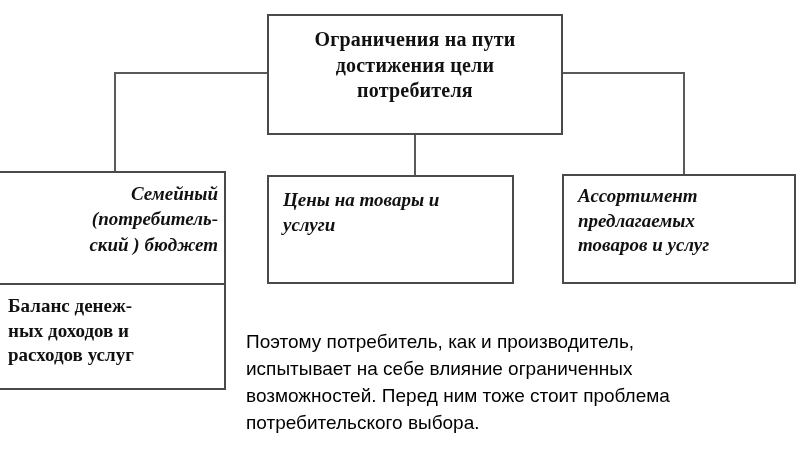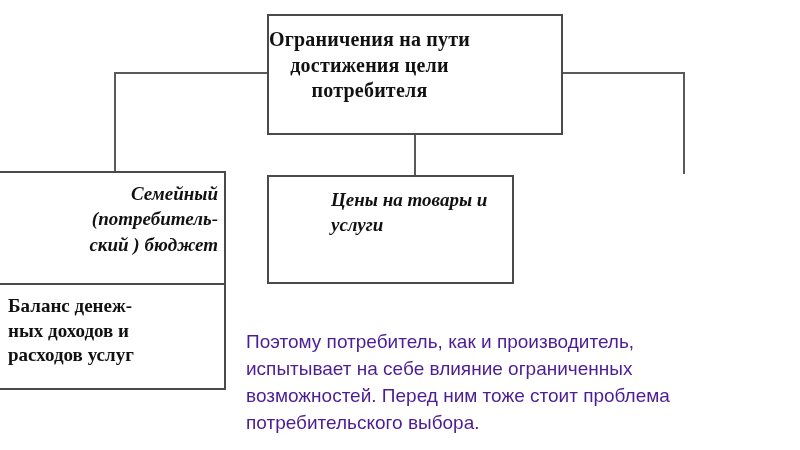--- a/index.html
+++ b/index.html
@@ -38,21 +38,21 @@
   }
 
   
   #node-root {
     left: 267px;
     top: 14px;
     width: 296px;
     height: 121px;
     display: flex;
     align-items: flex-start;
-    justify-content: flex-start;
+    justify-content: center;
   }
   #node-root .txt {
     font-family: "Liberation Serif", "DejaVu Serif", serif;
     font-weight: bold;
     font-size: 20px;
     line-height: 1.28;
     text-align: center;
     letter-spacing: 0.2px;
     padding-top: 11px;
   }
@@ -104,21 +104,20 @@
     height: 109px;
     padding: 10px 10px 6px 14px;
   }
   #node-prices .txt {
     font-family: "Liberation Serif", "DejaVu Serif", serif;
     font-weight: bold;
     font-style: italic;
     font-size: 19px;
     line-height: 1.34;
     text-align: left;
-    margin-left: 48px;
   }
 
   
   #node-assortment {
     left: 562px;
     top: 174px;
     width: 234px;
     height: 110px;
     padding: 8px 8px 4px 14px;
   }
@@ -134,21 +133,21 @@
   
   #body-paragraph {
     position: absolute;
     left: 246px;
     top: 310px;
     width: 530px;
     z-index: 3;
     font-family: "Liberation Sans", "DejaVu Sans", sans-serif;
     font-size: 19px;
     line-height: 1.42;
-    color: #4c1d95;
+    color: #000000;
     text-align: left;
     white-space: pre-line;
   }
 </style>
 </head>
 <body>
 
 <div id="page">
 
   <svg id="connectors" viewBox="0 0 800 450" width="800" height="450" aria-hidden="true">
@@ -179,19 +178,24 @@
 ных доходов и
 расходов услуг</span>
     </div>
   </div>
 
   <div class="node" id="node-prices">
     <span class="txt">Цены на товары и
 услуги</span>
   </div>
 
+  <div class="node" id="node-assortment">
+    <span class="txt">Ассортимент
+предлагаемых
+товаров и услуг</span>
+  </div>
 
   <p id="body-paragraph">Поэтому потребитель, как и производитель,
 испытывает на себе влияние ограниченных
 возможностей. Перед ним тоже стоит проблема
 потребительского выбора.</p>
 
 </div>
 
 </body></html>

